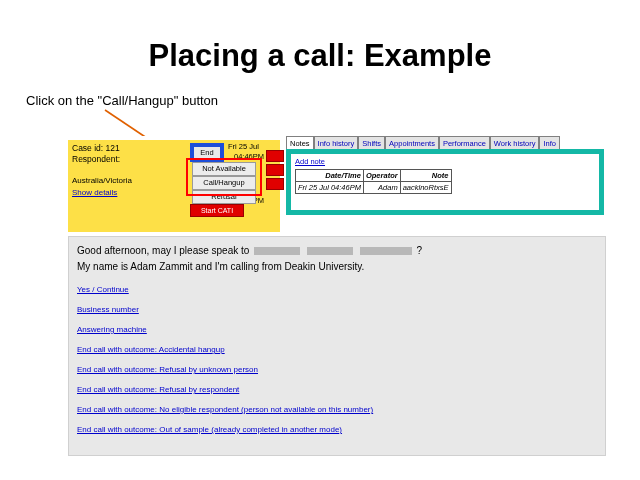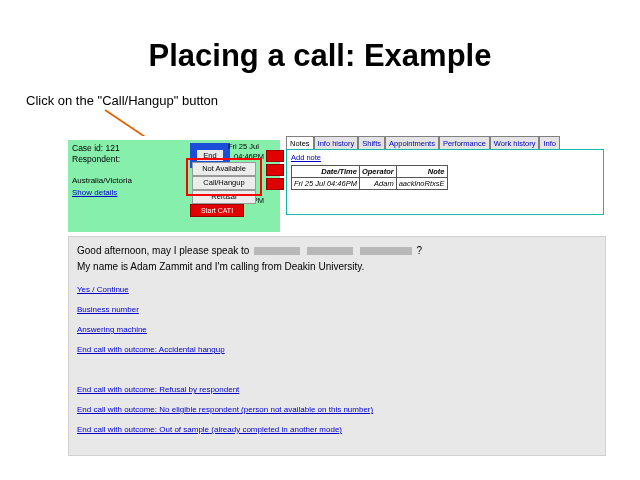--- a/index.html
+++ b/index.html
@@ -58,21 +58,21 @@
     height: 320px;
     background: #ffffff;
   }
   
   .left-panel {
     position: absolute;
     left: 0px;
     top: 4px;
     width: 212px;
     height: 92px;
-    background: #86efac;
+    background: #fde047;
     font-size: 8px;
     color: #000000;
   }
   .case-id {
     position: absolute; left: 4px; top: 3px;
     font-size: 8.5px; color:#000;
   }
   .respondent {
     position: absolute; left: 4px; top: 14px;
     font-size: 8.5px; color:#000;
@@ -81,21 +81,21 @@
     position: absolute; left: 4px; top: 36px;
     font-size: 8px; color:#000;
   }
   .show-details {
     position: absolute; left: 4px; top: 48px;
     font-size: 8px; color:#0000cc; text-decoration: underline;
   }
   .end-btn {
     position: absolute; left: 122px; top: 3px;
     width: 26px; height: 11px;
-    border: 7px solid #1d4ed8;
+    border: 4px solid #1d4ed8;
     background: #e8e8e8;
     font-size: 7.5px;
     text-align: center;
     line-height: 11px;
     color: #000;
   }
   .time-col {
     position: absolute; left: 160px; top: 2px;
     font-size: 7.5px; color: #000; line-height: 10px;
   }
@@ -186,21 +186,21 @@
     background: #ffffff;
     font-weight: normal;
   }
   .tab.blue { color: #0000bb; }
   .notes-body {
     position: absolute;
     left: 0;
     top: 13px;
     width: 318px;
     height: 66px;
-    border: 1px solid #14b8a6;
+    border: 5px solid #14b8a6;
     background: #ffffff;
     box-sizing: border-box;
   }
   .add-note {
     position: absolute;
     left: 4px; top: 3px;
     font-size: 7.5px;
     color: #0000cc;
     text-decoration: underline;
   }
@@ -341,19 +341,20 @@
         <span class="redact" style="width:46px;"></span>
         <span class="redact" style="width:52px;"></span>
         <span>?</span>
       </div>
       <div class="script-line2">My name is Adam Zammit and I'm calling from Deakin University.</div>
 
       <div class="opt-link" style="top:48px;">Yes / Continue</div>
       <div class="opt-link" style="top:68px;">Business number</div>
       <div class="opt-link" style="top:88px;">Answering machine</div>
       <div class="opt-link" style="top:108px;">End call with outcome: Accidental hangup</div>
+      <div class="opt-link" style="top:128px;">End call with outcome: Refusal by unknown person</div>
       <div class="opt-link" style="top:148px;">End call with outcome: Refusal by respondent</div>
       <div class="opt-link" style="top:168px;">End call with outcome: No eligible respondent (person not available on this number)</div>
       <div class="opt-link" style="top:188px;">End call with outcome: Out of sample (already completed in another mode)</div>
     </div>
 
   </div>
 </div>
 
 </body></html>

